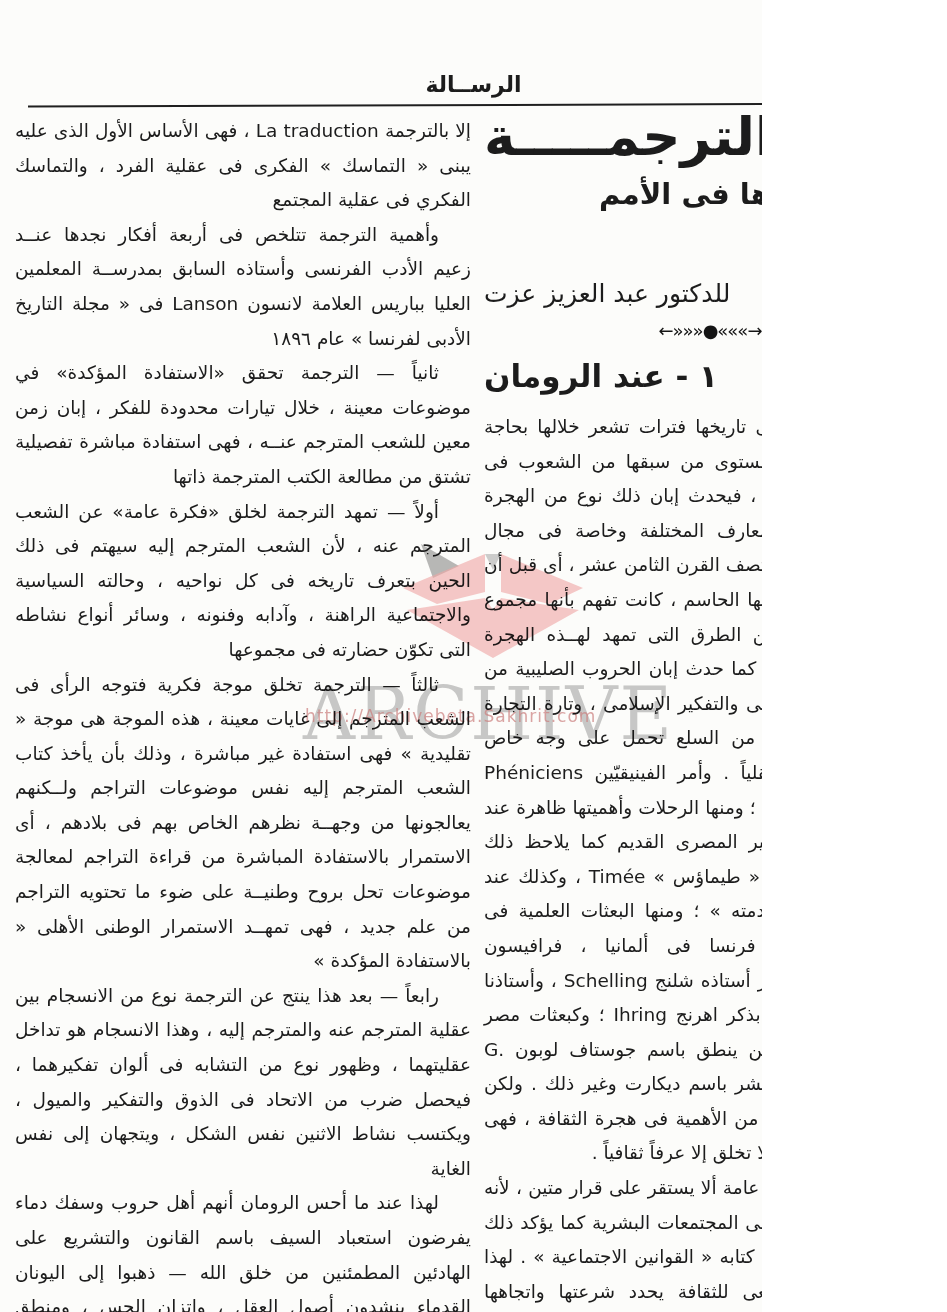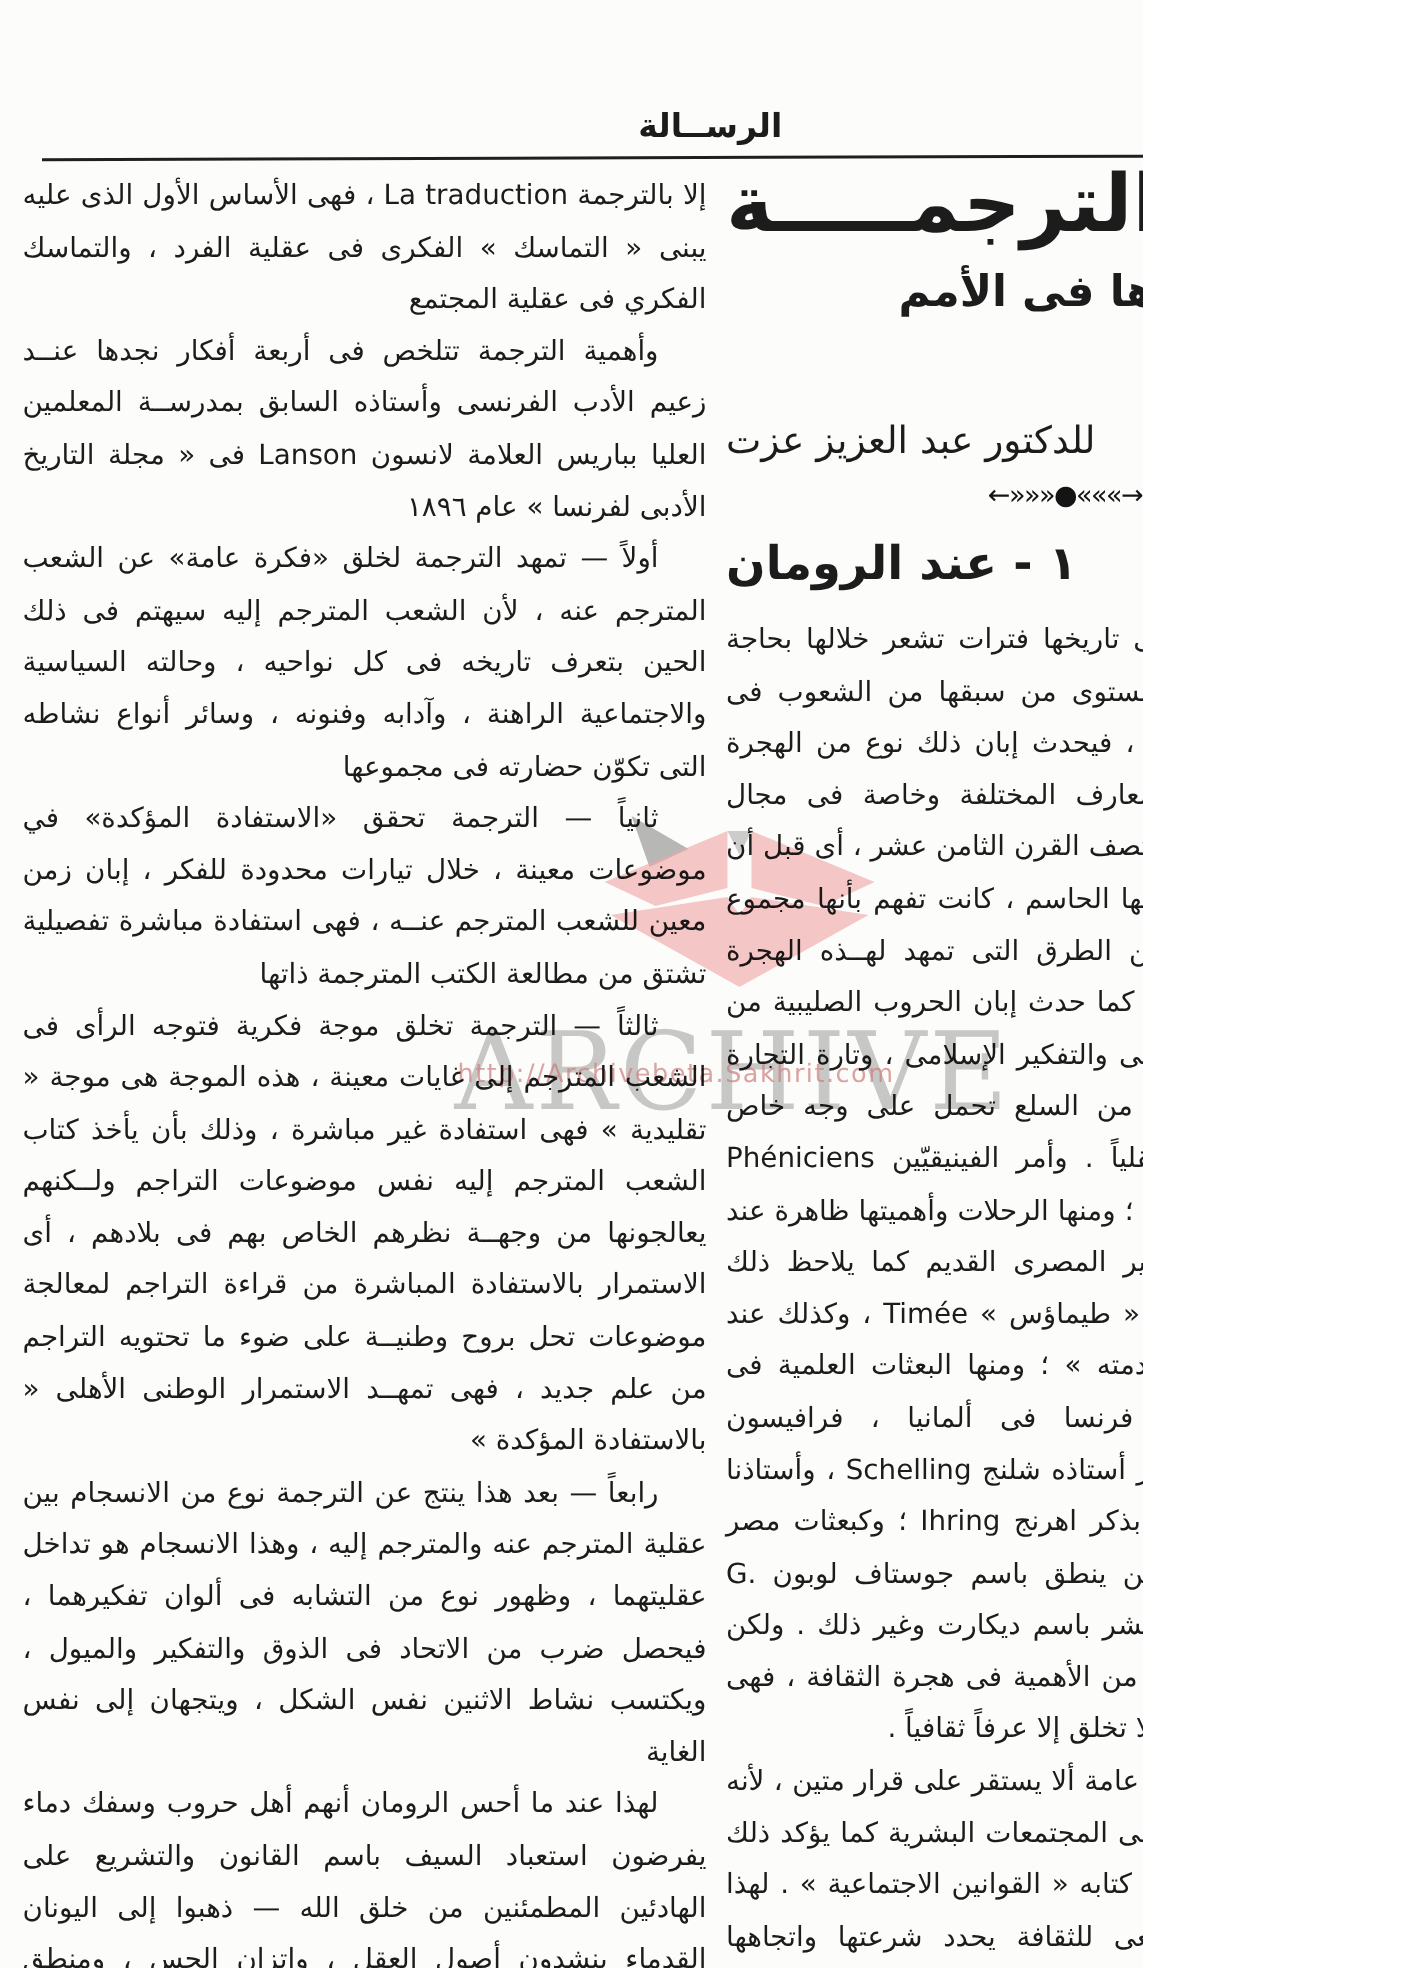--- a/index.html
+++ b/index.html
@@ -94,22 +94,22 @@
     <div class="art-byline">للدكتور عبد العزيز عزت</div>
     <div class="ornament">→»»»●«««←</div>
     <h3 class="section-heading">١ - عند الرومان</h3>
     <p class="para">تمر على الأمم فى تاريخها فترات تشعر خلالها بحاجة إلى رفع نفسها إلى مستوى من سبقها من الشعوب فى مضمار التقدم الفكرى ، فيحدث إبان ذلك نوع من الهجرة الثقافية فى أنواع المعارف المختلفة وخاصة فى مجال الفلسفة ، لأنها حتى منتصف القرن الثامن عشر ، أى قبل أن تأخذ فلسفة كانت شكلها الحاسم ، كانت تفهم بأنها مجموع العلوم الإنسانية . ومن الطرق التى تمهد لهــذه الهجرة الثقافية : الحروب تارة كما حدث إبان الحروب الصليبية من اشتباك التفكير المسيحى والتفكير الإسلامى ، وتارة التجارة فهى بجوار ما تحمله من السلع تحمل على وجه خاص تفسيراً لها وشرحاً عقلياً . وأمر الفينيقيّين Phéniciens معروف في هــذا الباب ؛ ومنها الرحلات وأهميتها ظاهرة عند أفلاطون وتأثره بالتفكير المصرى القديم كما يلاحظ ذلك عنده فى مقدمة كتابه « طيماؤس » Timée ، وكذلك عند ابن خلدون فى « مقدمته » ؛ ومنها البعثات العلمية فى خارج البلاد كبعثات فرنسا فى ألمانيا ، فرافيسون Ravaisson يشيد بذكر أستاذه شلنج Schelling ، وأستاذنا بوجليه Bouglé يشيد بذكر اهرنج Ihring ؛ وكبعثات مصر فى فرنسا ، فهناك من ينطق باسم جوستاف لوبون G. Lebon ، وهناك من يبشر باسم ديكارت وغير ذلك . ولكن مهما يكن لهذه الطرق من الأهمية فى هجرة الثقافة ، فهى فى نظرى ناقصة لأنها لا تخلق إلا عرفاً ثقافياً .</p>
     <p class="para">ومن أصول العرف عامة ألا يستقر على قرار متين ، لأنه يخضع لظاهرة التقليد فى المجتمعات البشرية كما يؤكد ذلك العلامة تارد Tarde فى كتابه « القوانين الاجتماعية » . لهذا لزم خلق قانون وضعى للثقافة يحدد شرعتها واتجاهها ويضمن لها الاستقرار والإنتاج خلال نزعة معينة ، وهــذا لا يمكن تحقيقه</p>
   </div>
 
   <div class="col col-left">
     <p class="para no-indent">إلا بالترجمة La traduction ، فهى الأساس الأول الذى عليه يبنى « التماسك » الفكرى فى عقلية الفرد ، والتماسك الفكري فى عقلية المجتمع</p>
     <p class="para">وأهمية الترجمة تتلخص فى أربعة أفكار نجدها عنــد زعيم الأدب الفرنسى وأستاذه السابق بمدرســة المعلمين العليا بباريس العلامة لانسون Lanson فى « مجلة التاريخ الأدبى لفرنسا » عام ١٨٩٦</p>
+    <p class="para">ثانياً — الترجمة تحقق «الاستفادة المؤكدة» في موضوعات معينة ، خلال تيارات محدودة للفكر ، إبان زمن معين للشعب المترجم عنــه ، فهى استفادة مباشرة تفصيلية تشتق من مطالعة الكتب المترجمة ذاتها</p>
     <p class="para">أولاً — تمهد الترجمة لخلق «فكرة عامة» عن الشعب المترجم عنه ، لأن الشعب المترجم إليه سيهتم فى ذلك الحين بتعرف تاريخه فى كل نواحيه ، وحالته السياسية والاجتماعية الراهنة ، وآدابه وفنونه ، وسائر أنواع نشاطه التى تكوّن حضارته فى مجموعها</p>
-    <p class="para">ثانياً — الترجمة تحقق «الاستفادة المؤكدة» في موضوعات معينة ، خلال تيارات محدودة للفكر ، إبان زمن معين للشعب المترجم عنــه ، فهى استفادة مباشرة تفصيلية تشتق من مطالعة الكتب المترجمة ذاتها</p>
     <p class="para">ثالثاً — الترجمة تخلق موجة فكرية فتوجه الرأى فى الشعب المترجم إلى غايات معينة ، هذه الموجة هى موجة « تقليدية » فهى استفادة غير مباشرة ، وذلك بأن يأخذ كتاب الشعب المترجم إليه نفس موضوعات التراجم ولــكنهم يعالجونها من وجهــة نظرهم الخاص بهم فى بلادهم ، أى الاستمرار بالاستفادة المباشرة من قراءة التراجم لمعالجة موضوعات تحل بروح وطنيــة على ضوء ما تحتويه التراجم من علم جديد ، فهى تمهــد الاستمرار الوطنى الأهلى « بالاستفادة المؤكدة »</p>
     <p class="para">رابعاً — بعد هذا ينتج عن الترجمة نوع من الانسجام بين عقلية المترجم عنه والمترجم إليه ، وهذا الانسجام هو تداخل عقليتهما ، وظهور نوع من التشابه فى ألوان تفكيرهما ، فيحصل ضرب من الاتحاد فى الذوق والتفكير والميول ، ويكتسب نشاط الاثنين نفس الشكل ، ويتجهان إلى نفس الغاية</p>
     <p class="para">لهذا عند ما أحس الرومان أنهم أهل حروب وسفك دماء يفرضون استعباد السيف باسم القانون والتشريع على الهادئين المطمئنين من خلق الله — ذهبوا إلى اليونان القدماء ينشدون أصول العقل ، واتزان الحس ، ومنطق الجمال ، ليقللوا من حدة طباعهم ، وتنافر غرائزهم ، ولينعموا — قليلاً — بما للانسانية</p>
   </div>
 
   <div class="watermark">
     <svg class="wm-logo" viewBox="0 0 200 122">
       <polygon points="28,4 66,26 40,38" opacity="0.8" fill="#a8a8a8"></polygon>
       <polygon points="10,48 92,14 92,52 44,64" opacity="0.62" fill="#f2aaaa"></polygon>
       <polygon points="190,48 108,14 108,52 156,64" opacity="0.62" fill="#f2aaaa"></polygon>

